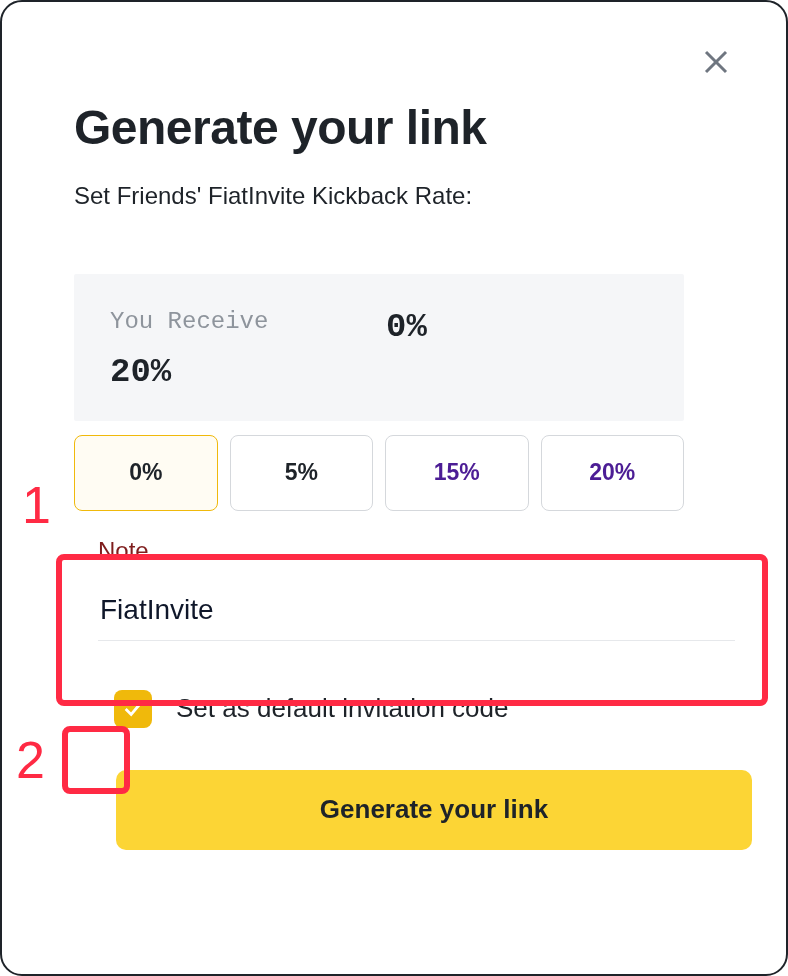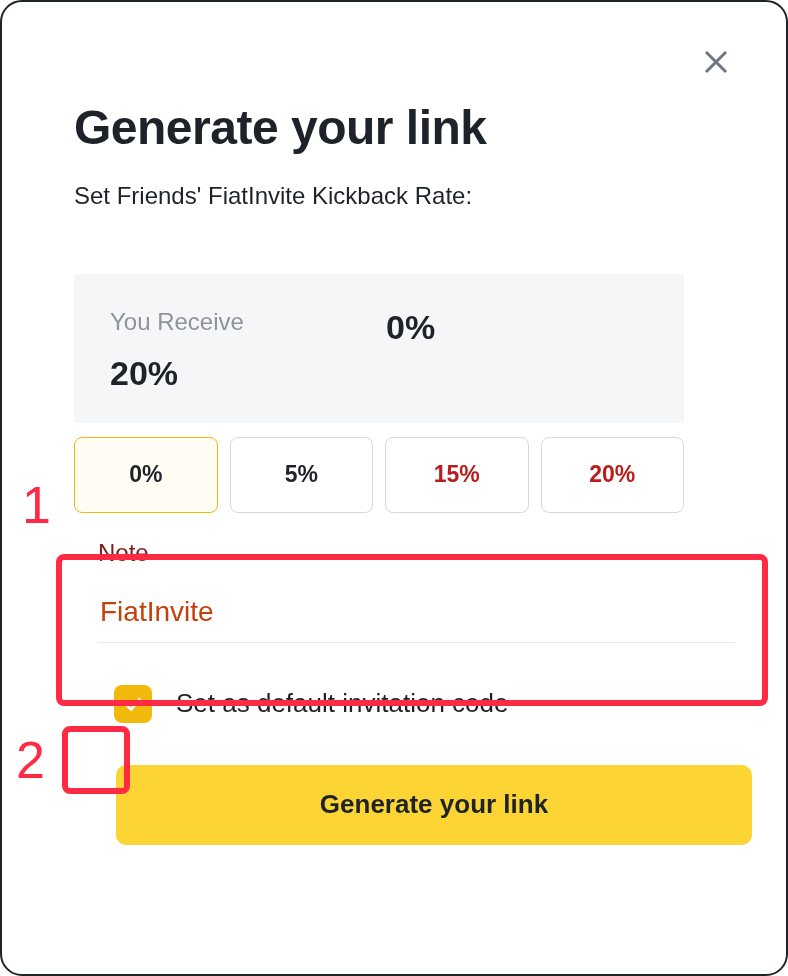--- a/index.html
+++ b/index.html
@@ -39,49 +39,50 @@
   .dotted{
     border-bottom:2px dashed #b8bcc2;padding-bottom:2px;font-weight:700;
   }
   .box-receive{
     background:#f5f6f8;
     margin:60px 0 0 14px;
     width:610px;
     padding:34px 0 30px 36px;
     display:flex;
     border-radius:2px;
+    font-family:Liberation Mono, monospace;
   }
   .col{flex:0 0 276px}
   .col-label{font-size:24px;color:#8e949c;margin-bottom:18px}
   .col-value{font-size:34px;font-weight:700}
   .options{
     margin:14px 0 0 14px;width:610px;display:flex;gap:12px;
   }
   .opt{
     flex:1;height:76px;
     border:1px solid #d5d8dc;border-radius:8px;
     background:#fff;
     display:flex;align-items:center;justify-content:center;
     font-size:23px;font-weight:600;color:#1e2329;
     cursor:pointer;
   }
   .opt.selected{
     border-color:#f0b90b;background:#fffcf3;
   }
-  .opt.disabled{color:#b91c1c}
+  .opt.disabled{color:#4c1d95}
   .note-wrap{
     margin:0 0 0 14px;width:685px;padding:26px 24px 18px 24px;
   }
   .note-label{font-size:24px;color:#7f1d1d;margin-bottom:28px}
   .note-input{
-    font-size:28px;color:#c2410c;border:0;border-bottom:1px solid #e6e8eb;
+    font-size:28px;color:#0f172a;border:0;border-bottom:1px solid #e6e8eb;
     width:100%;outline:none;padding-bottom:14px;background:transparent;font-family:inherit;
   }
   .default-row{
-    margin:24px 0 0 14px;display:flex;align-items:center;gap:24px;padding-left:40px;
+    margin:31px 0 0 14px;display:flex;align-items:center;gap:24px;padding-left:40px;
   }
   .checkbox{
     width:38px;height:38px;border-radius:8px;background:#f0b90b;
     display:flex;align-items:center;justify-content:center;cursor:pointer;
   }
   .checkbox svg{width:22px;height:22px;stroke:#fff;stroke-width:3;fill:none}
   .default-label{font-size:26px;color:#1e2329}
   .gen-btn{
     margin:42px 0 0 56px;width:636px;height:80px;border:0;border-radius:10px;
     background:#fcd535;color:#1e2329;font-size:26px;font-weight:600;cursor:pointer;

